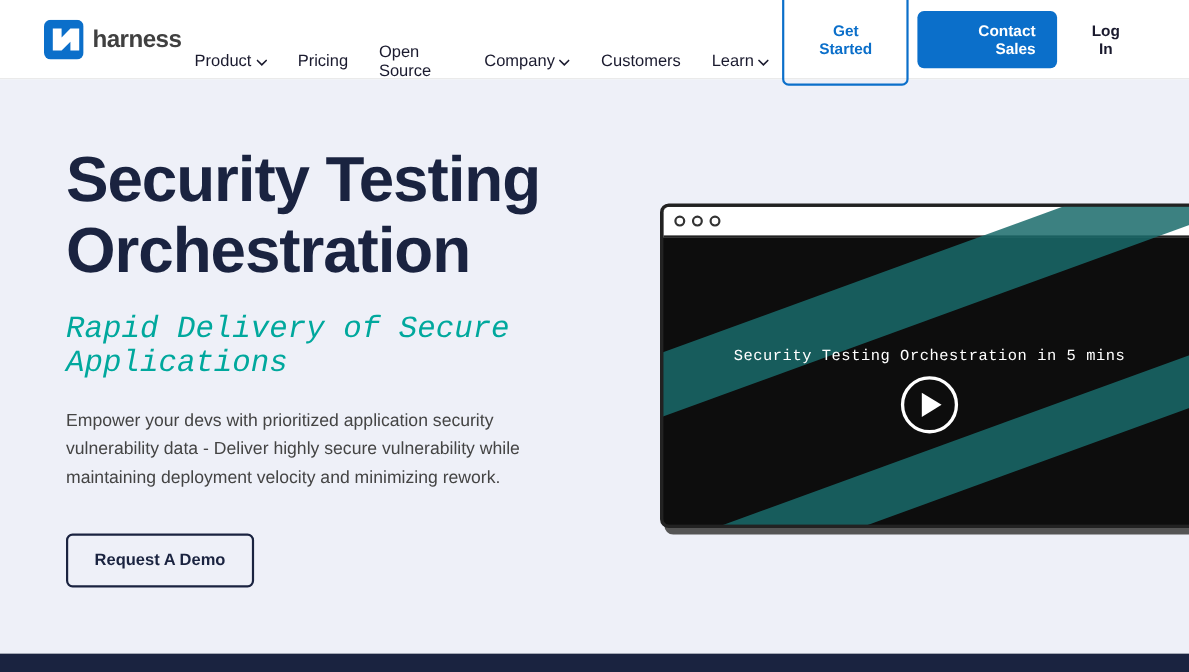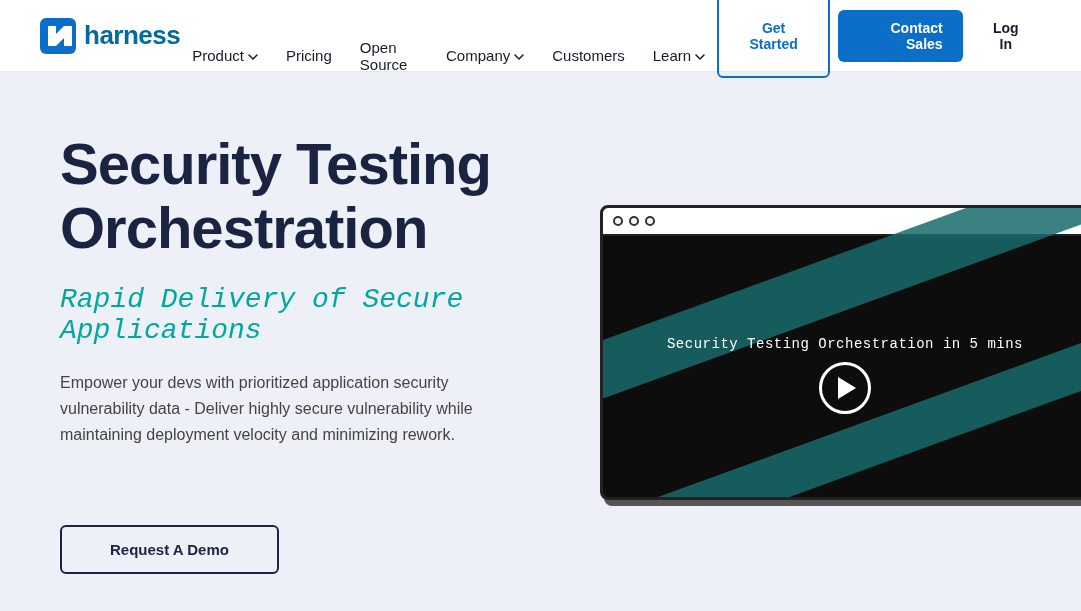--- a/index.html
+++ b/index.html
@@ -21,23 +21,23 @@
       display: flex;
       align-items: center;
       gap: 8px;
       text-decoration: none;
     }
     .nav-logo-icon {
       width: 36px;
       height: 36px;
     }
     .nav-logo-text {
-      font-size: 26px;
+      font-size: 22px;
       font-weight: 700;
-      color: #0369a1;
+      color: #404040;
       letter-spacing: -0.5px;
     }
     .nav-links {
       display: flex;
       align-items: center;
       gap: 4px;
     }
     .nav-link {
       display: flex;
       align-items: center;
@@ -126,30 +126,29 @@
     }
     .hero-desc {
       font-size: 16px;
       color: #444;
       line-height: 1.65;
       margin-bottom: 36px;
       max-width: 440px;
     }
     .btn-demo {
       display: inline-block;
-      padding: 14px 48px;
+      padding: 14px 24px;
       border: 2px solid #1a2340;
       background: transparent;
       color: #1a2340;
       font-size: 15px;
       font-weight: 600;
       border-radius: 6px;
       cursor: pointer;
       text-decoration: none;
-      margin-top: 40px;
     }
 
     
     .hero-visual {
       flex: 1;
       display: flex;
       justify-content: center;
       align-items: center;
       position: relative;
       margin-left: 40px;

